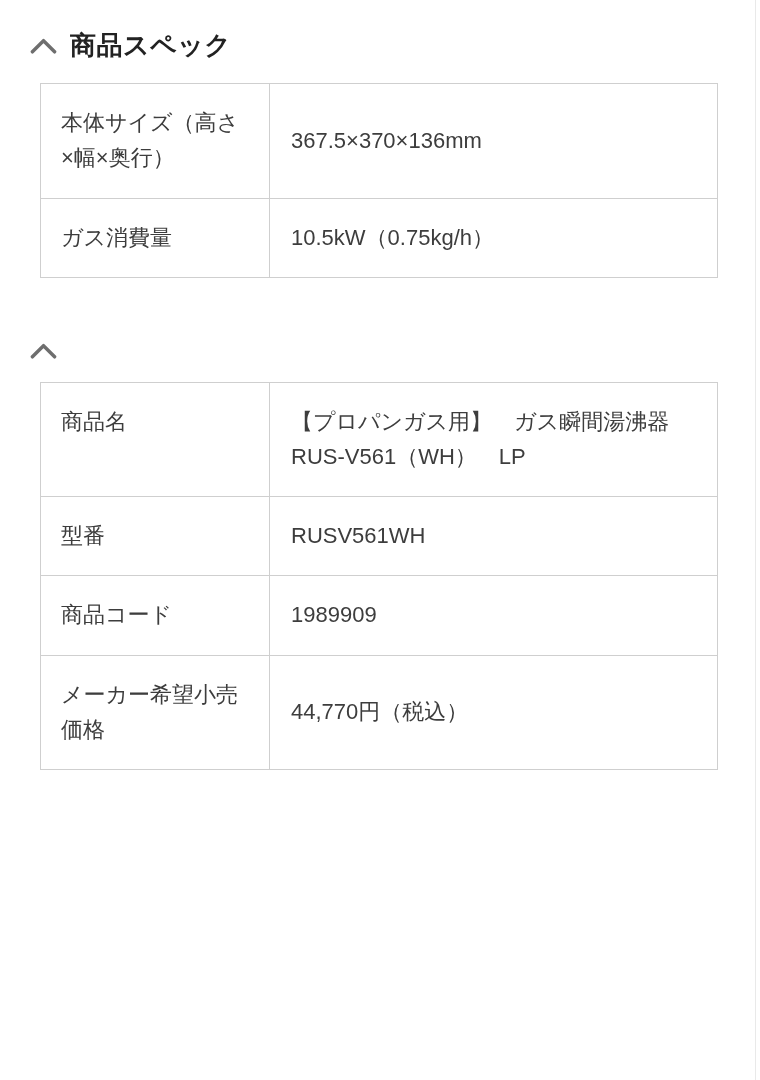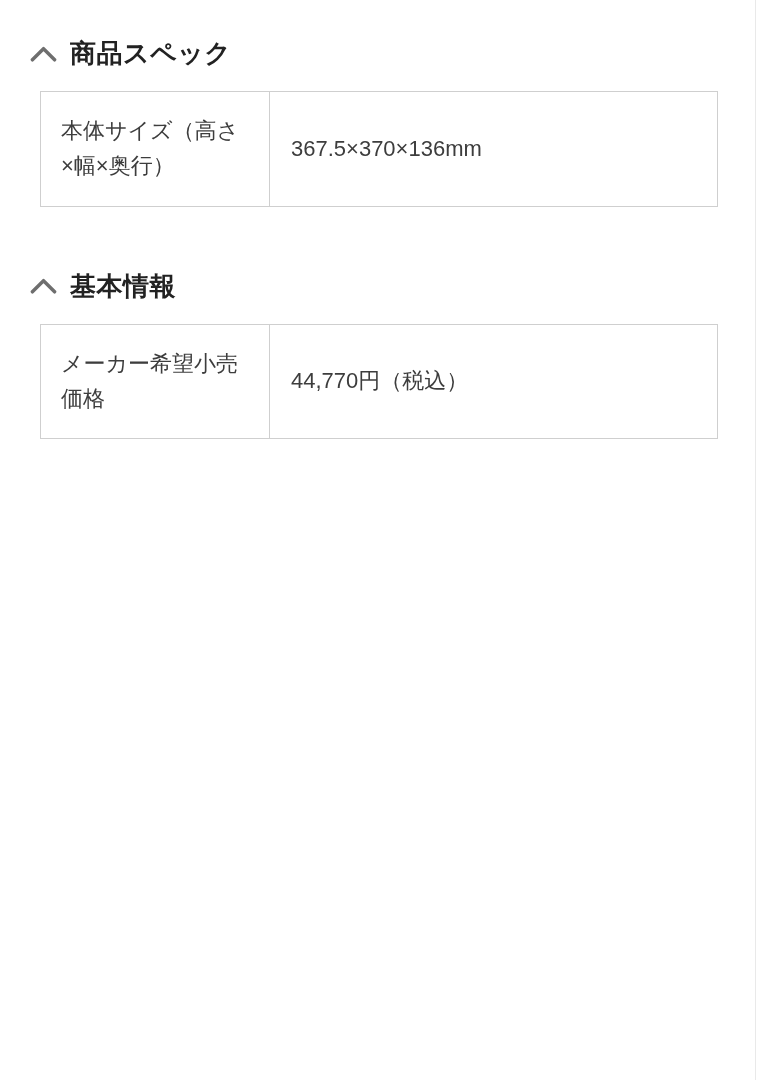--- a/index.html
+++ b/index.html
@@ -27,21 +27,21 @@
     height: 1080px;
     background: #e9e9e9;
   }
   section.info-section { margin: 0; }
   section.info-section + section.info-section { margin-top: 64px; }
 
   .section-header {
     display: flex;
     align-items: center;
     gap: 13px;
-    margin: 8px 0 22px -10px;
+    margin: 0 0 22px -10px;
     cursor: pointer;
   }
   .chevron {
     width: 27px;
     height: 18px;
     flex: 0 0 auto;
   }
   .section-title {
     margin: 0;
     font-size: 26px;
@@ -93,33 +93,48 @@
         <polyline points="2.5,15 14,3.5 25.5,15" fill="none" stroke="#6e6e6e" stroke-width="3.6" stroke-linecap="round" stroke-linejoin="round"></polyline>
       </svg>
       <h2 class="section-title">商品スペック</h2>
     </div>
     <table class="spec-table">
       <tbody>
           <tr>
             <th>本体サイズ（高さ×幅×奥行）</th>
             <td>367.5×370×136mm</td>
           </tr>
+          <tr>
+            <th>ガス消費量</th>
+            <td>10.5kW（0.75kg/h）</td>
+          </tr>
         </tbody>
     </table>
   </section>
 
   <section class="info-section">
     <div class="section-header">
       <svg class="chevron" viewBox="0 0 28 18">
         <polyline points="2.5,15 14,3.5 25.5,15" fill="none" stroke="#6e6e6e" stroke-width="3.6" stroke-linecap="round" stroke-linejoin="round"></polyline>
       </svg>
-      <h2 class="section-title">基本情報</h2>
     </div>
     <table class="spec-table">
       <tbody>
+          <tr>
+            <th>商品名</th>
+            <td>【プロパンガス用】　ガス瞬間湯沸器 RUS-V561（WH）　LP</td>
+          </tr>
+          <tr>
+            <th>型番</th>
+            <td>RUSV561WH</td>
+          </tr>
+          <tr>
+            <th>商品コード</th>
+            <td>1989909</td>
+          </tr>
           <tr>
             <th>メーカー希望小売価格</th>
             <td>44,770円（税込）</td>
           </tr>
         </tbody>
     </table>
   </section>
 
 </div>
 

